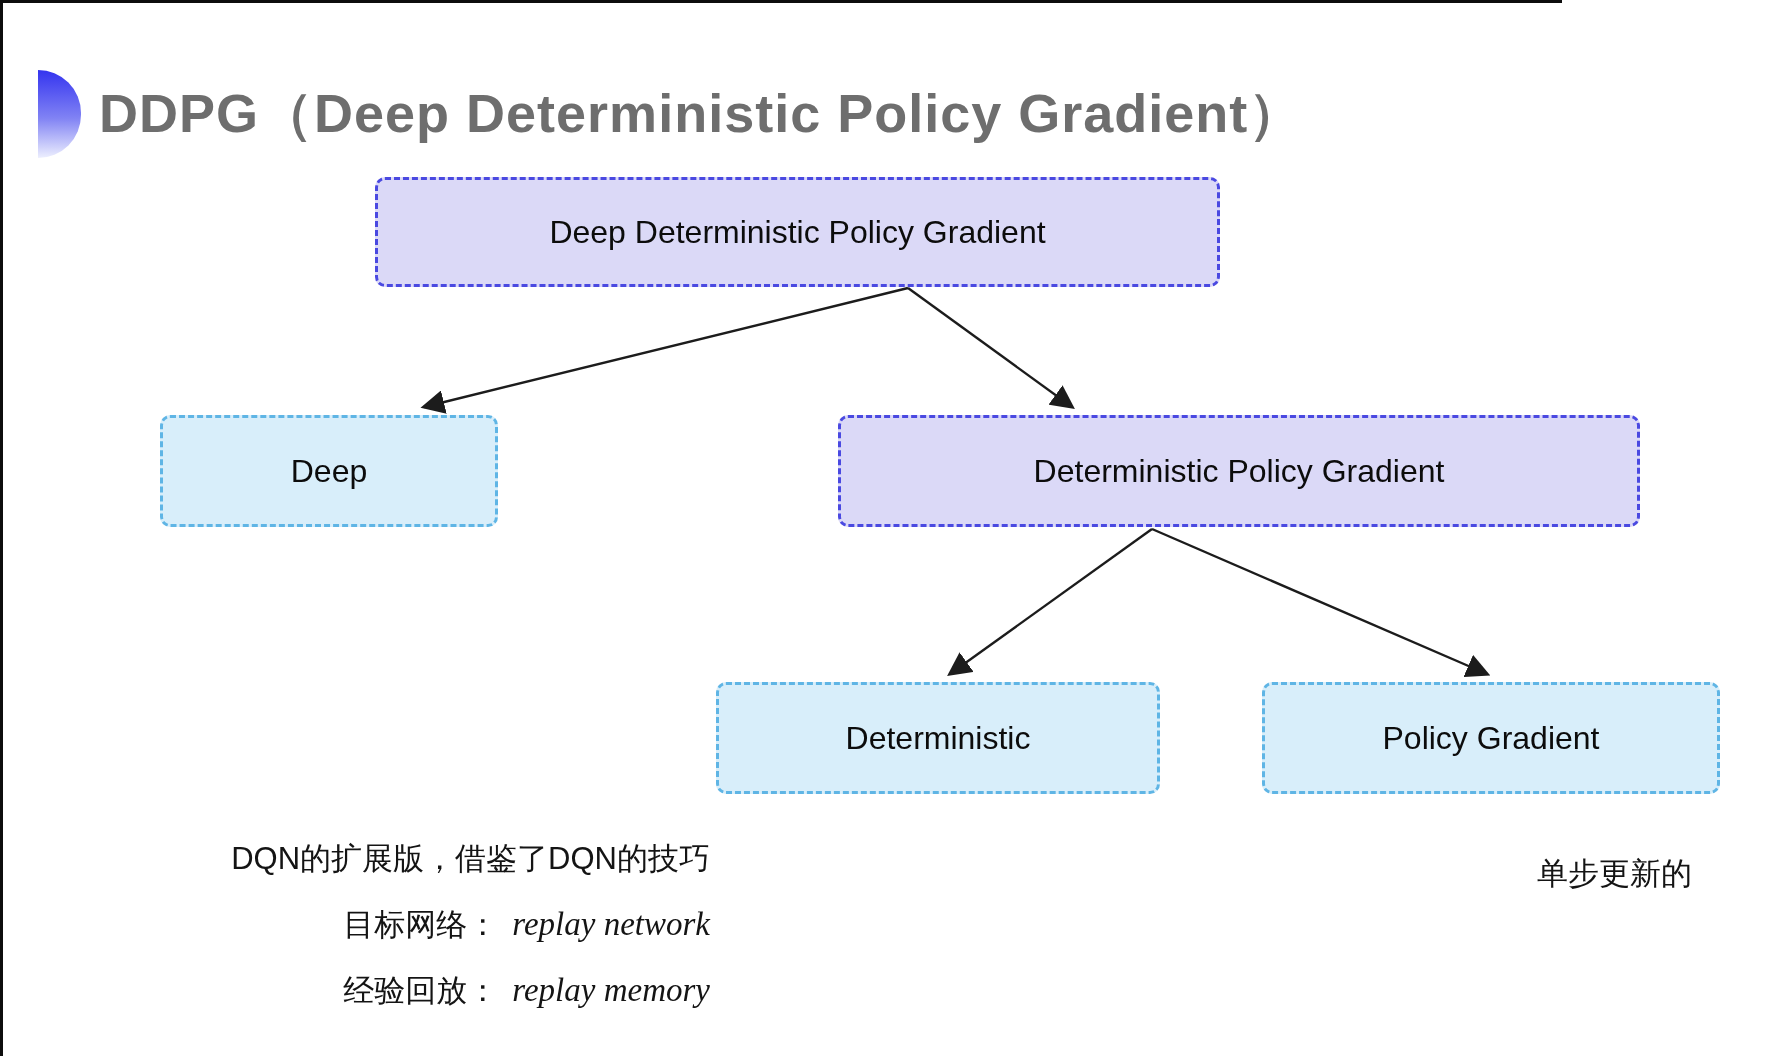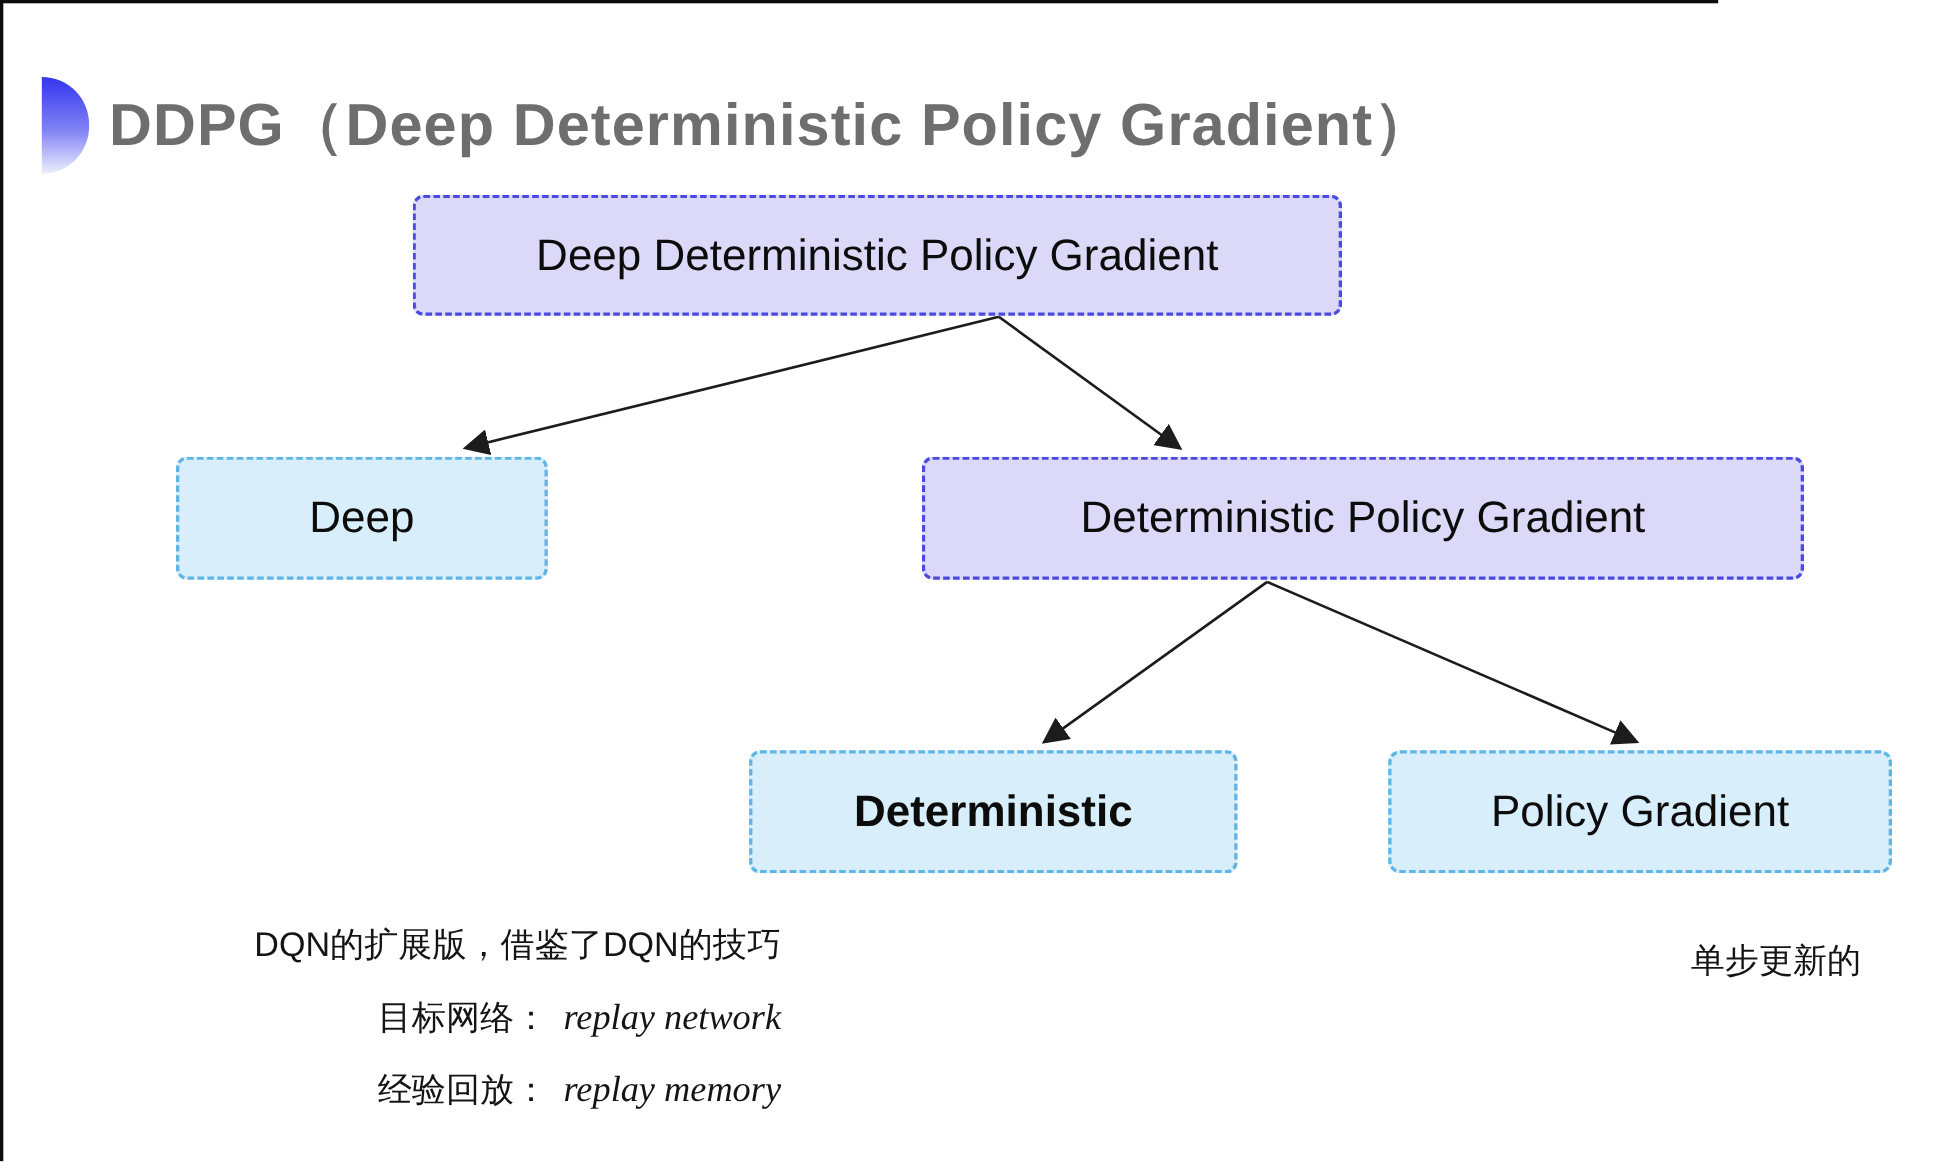--- a/index.html
+++ b/index.html
@@ -30,33 +30,33 @@
     color:#6e6e6e;
     letter-spacing:1px;
     white-space:nowrap;
   }
 
   
   .node{
     position:absolute;
     display:flex;align-items:center;justify-content:center;
     border-radius:10px;
-    font-size:40px;
+    font-size:32px;
     font-weight:500;
     color:#0c0c0c;
     box-sizing:border-box;
   }
   .node.purple{background:#dbd9f7;border:3px dashed #4a49e1;}
   .node.cyan{background:#d8eefa;border:3px dashed #5fb5e5;}
 
   .node-root{left:375px;top:177px;width:845px;height:110px;}
   .node-deep{left:160px;top:415px;width:338px;height:112px;}
   .node-dpg{left:838px;top:415px;width:802px;height:112px;}
-  .node-det{left:681px;top:682px;width:444px;height:112px;font-weight:bold;}
-  .node-pg{left:1262px;top:682px;width:458px;height:112px;border-radius:11px;}
+  .node-det{left:716px;top:682px;width:444px;height:112px;}
+  .node-pg{left:1262px;top:682px;width:458px;height:112px;}
 
   svg.edges{position:absolute;top:0;left:0;width:1778px;height:1056px;pointer-events:none;}
 
   
   .note{position:absolute;text-align:right;font-size:31px;font-weight:500;color:#141414;}
   .note .row{margin-bottom:24px;white-space:nowrap;}
   .term{
     font-family:"Liberation Serif", serif;
     font-style:italic;
     font-size:33px;

